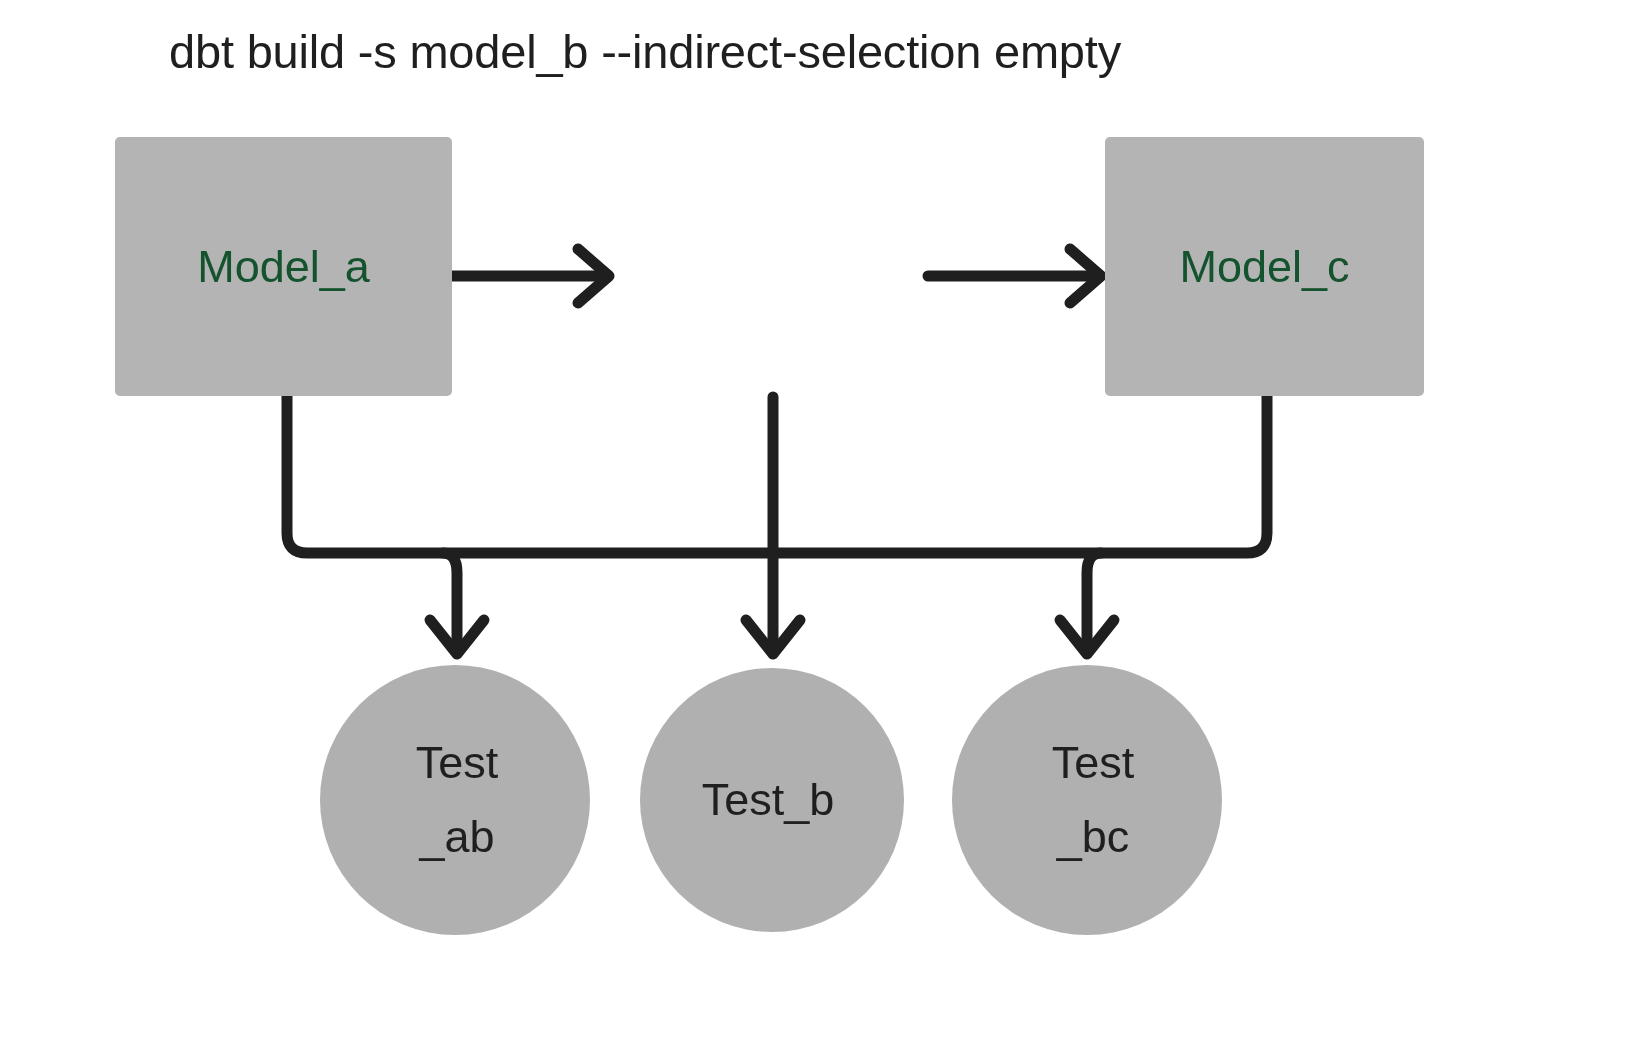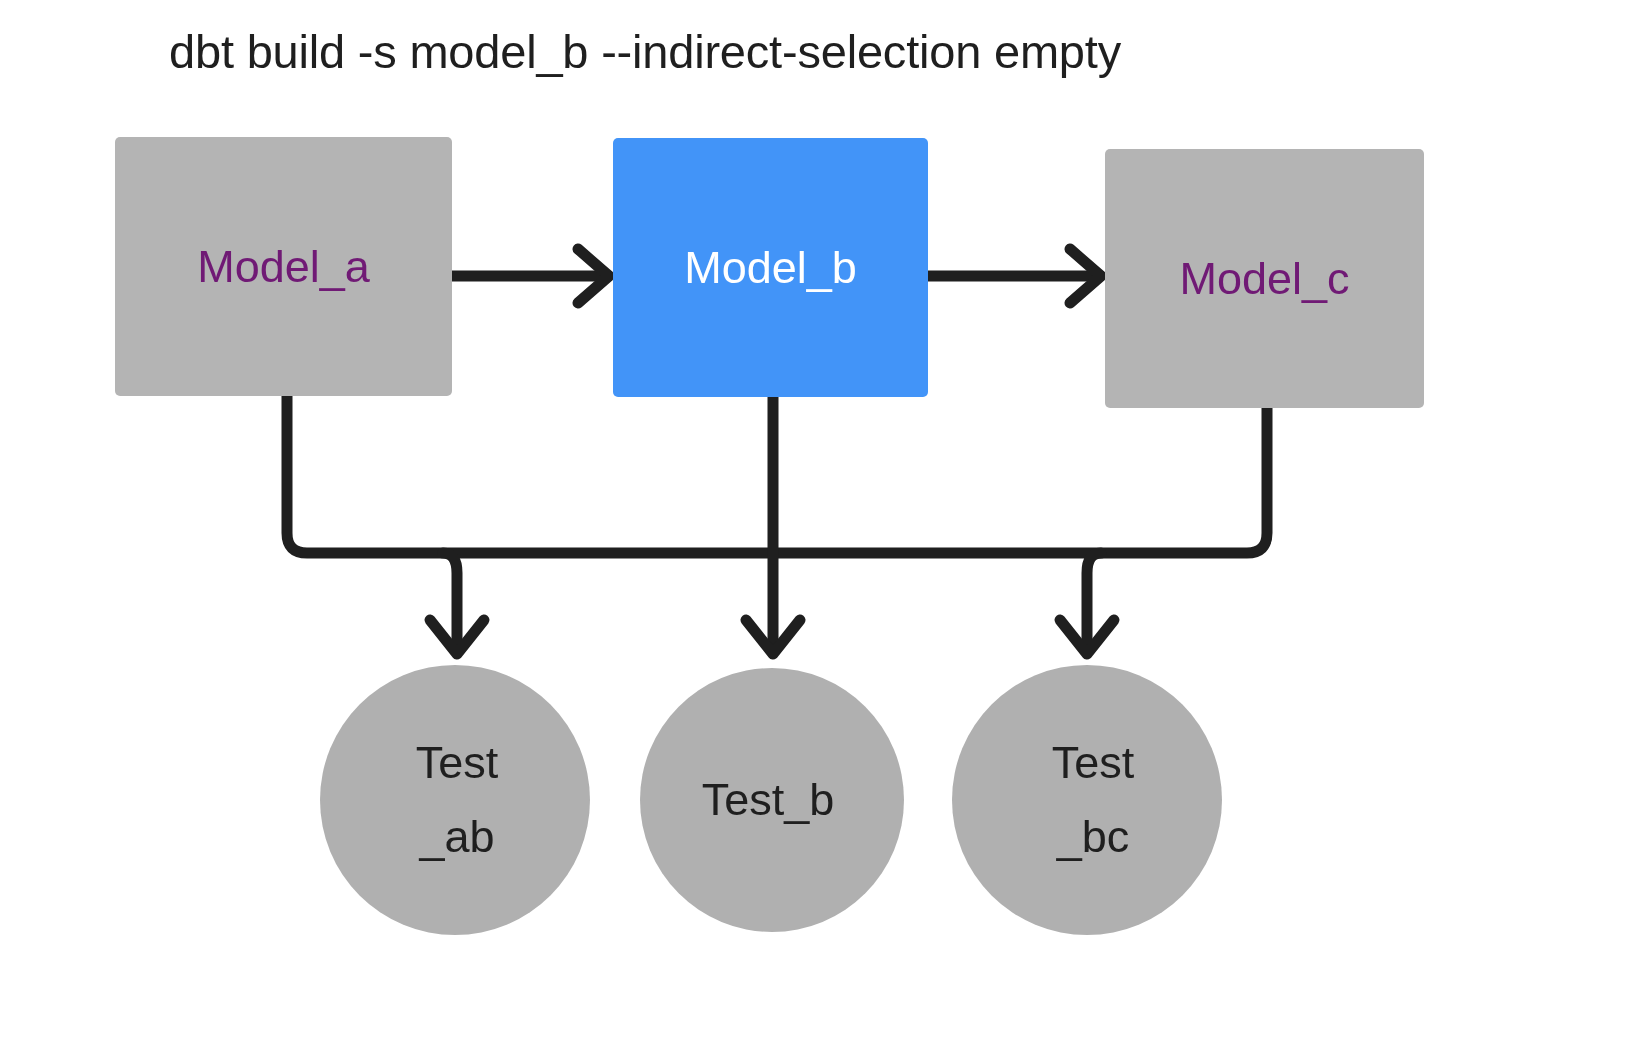--- a/index.html
+++ b/index.html
@@ -21,42 +21,42 @@
     color:#1f1f1f;
     letter-spacing:-0.2px;
     white-space:nowrap;
   }
 
   .node-box{
     position:absolute;
     border-radius:5px;
     display:flex;align-items:center;justify-content:center;
     font-size:45px;
-    color:#701a75;
+    color:#14532d;
     box-sizing:border-box;
   }
   .node-box.gray{background:#b4b4b4;}
   .node-box.blue{background:#4294f8;color:#ffffff;}
 
   .node-circle{
     position:absolute;
     border-radius:50%;
     background:#b0b0b0;
     display:flex;align-items:center;justify-content:center;
     font-size:45px;
     color:#1f1f1f;
     text-align:center;
     box-sizing:border-box;
   }
   .node-circle .lbl{display:block;line-height:1.65;white-space:pre-line;}
 
   
   #node-model-a{left:115px;top:137px;width:337px;height:259px;}
   #node-model-b{left:613px;top:138px;width:315px;height:259px;}
-  #node-model-c{left:1105px;top:137px;width:319px;height:259px;margin-top:12px;}
+  #node-model-c{left:1105px;top:137px;width:319px;height:259px;}
 
   #node-test-ab{left:320px;top:665px;width:270px;height:270px;}
   #node-test-b {left:640px;top:668px;width:264px;height:264px;text-align:right;}
   #node-test-bc{left:952px;top:665px;width:270px;height:270px;}
 
   #node-test-ab .lbl{transform:translateX(2px);}
   #node-test-b  .lbl{transform:translateX(-4px);}
   #node-test-bc .lbl{transform:translateX(6px);}
 </style>
 </head>
@@ -102,23 +102,20 @@
         <path d="M 1060 620 L 1087 654 L 1114 620"></path>
       </g>
 
     </g>
   </svg>
 
   <div class="node-box gray" id="node-model-a">
     <span class="lbl">Model_a</span>
   </div>
 
-  <div class="node-box blue" id="node-model-b">
-    <span class="lbl">Model_b</span>
-  </div>
 
   <div class="node-box gray" id="node-model-c">
     <span class="lbl">Model_c</span>
   </div>
 
   <div class="node-circle" id="node-test-ab">
     <span class="lbl">Test
 _ab</span>
   </div>
 

